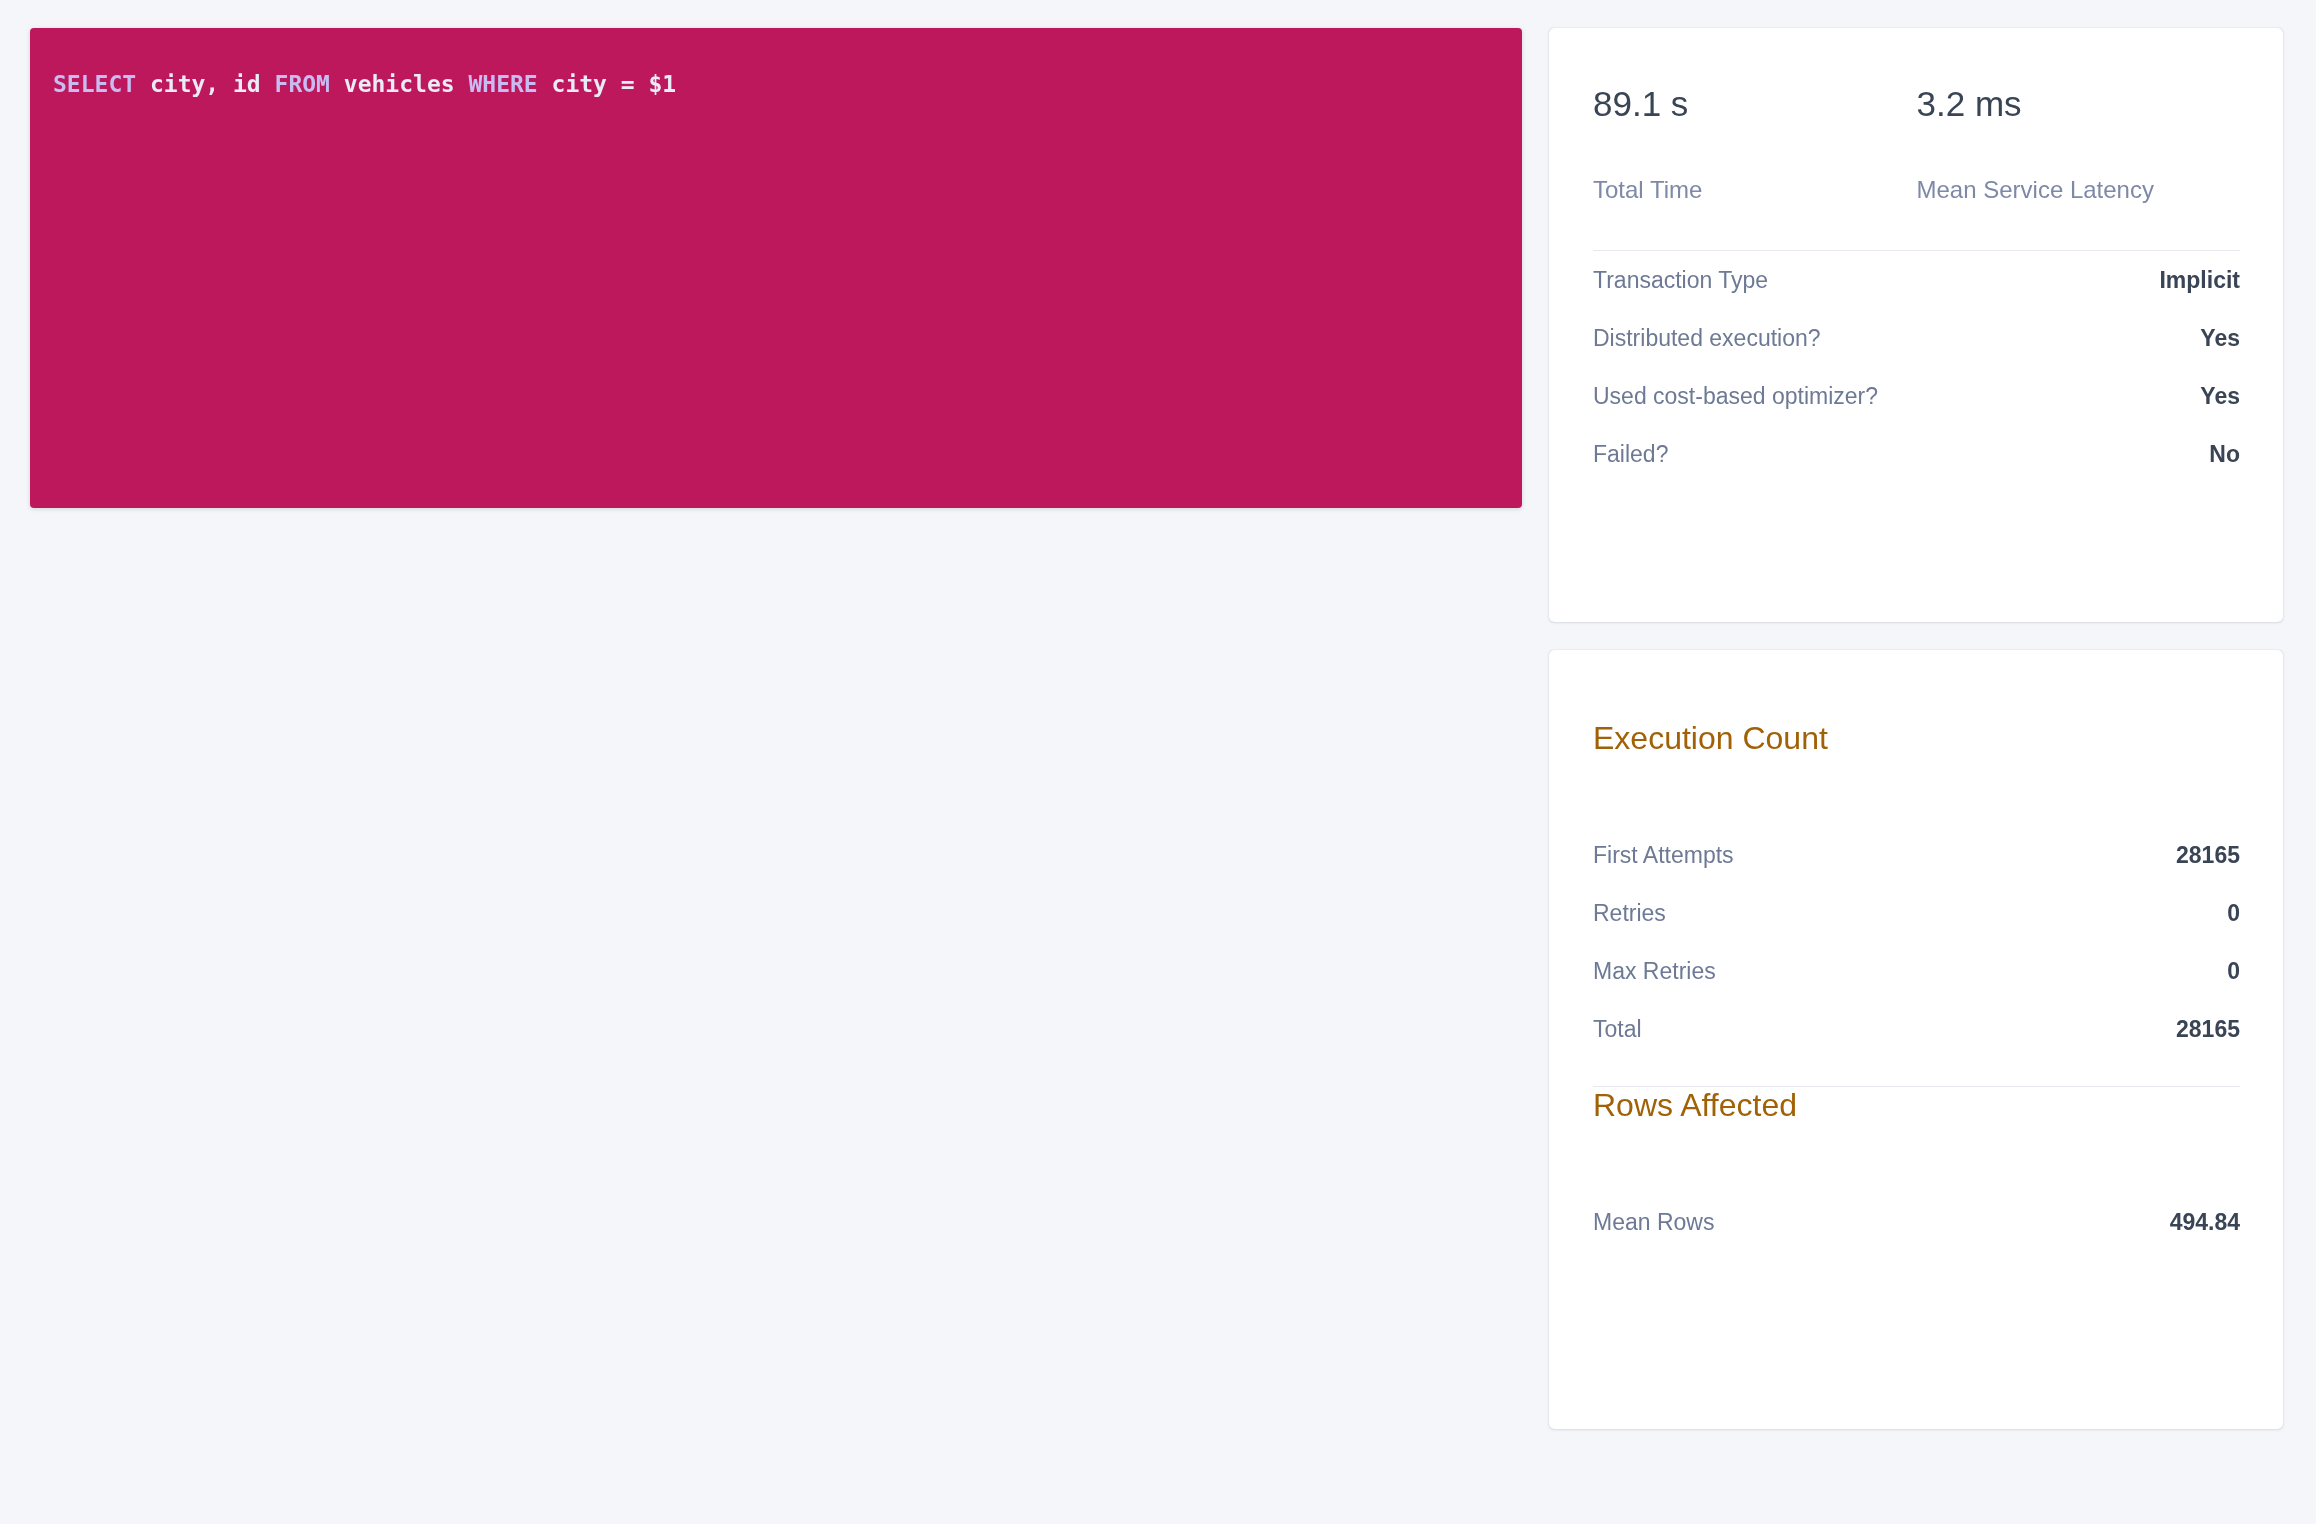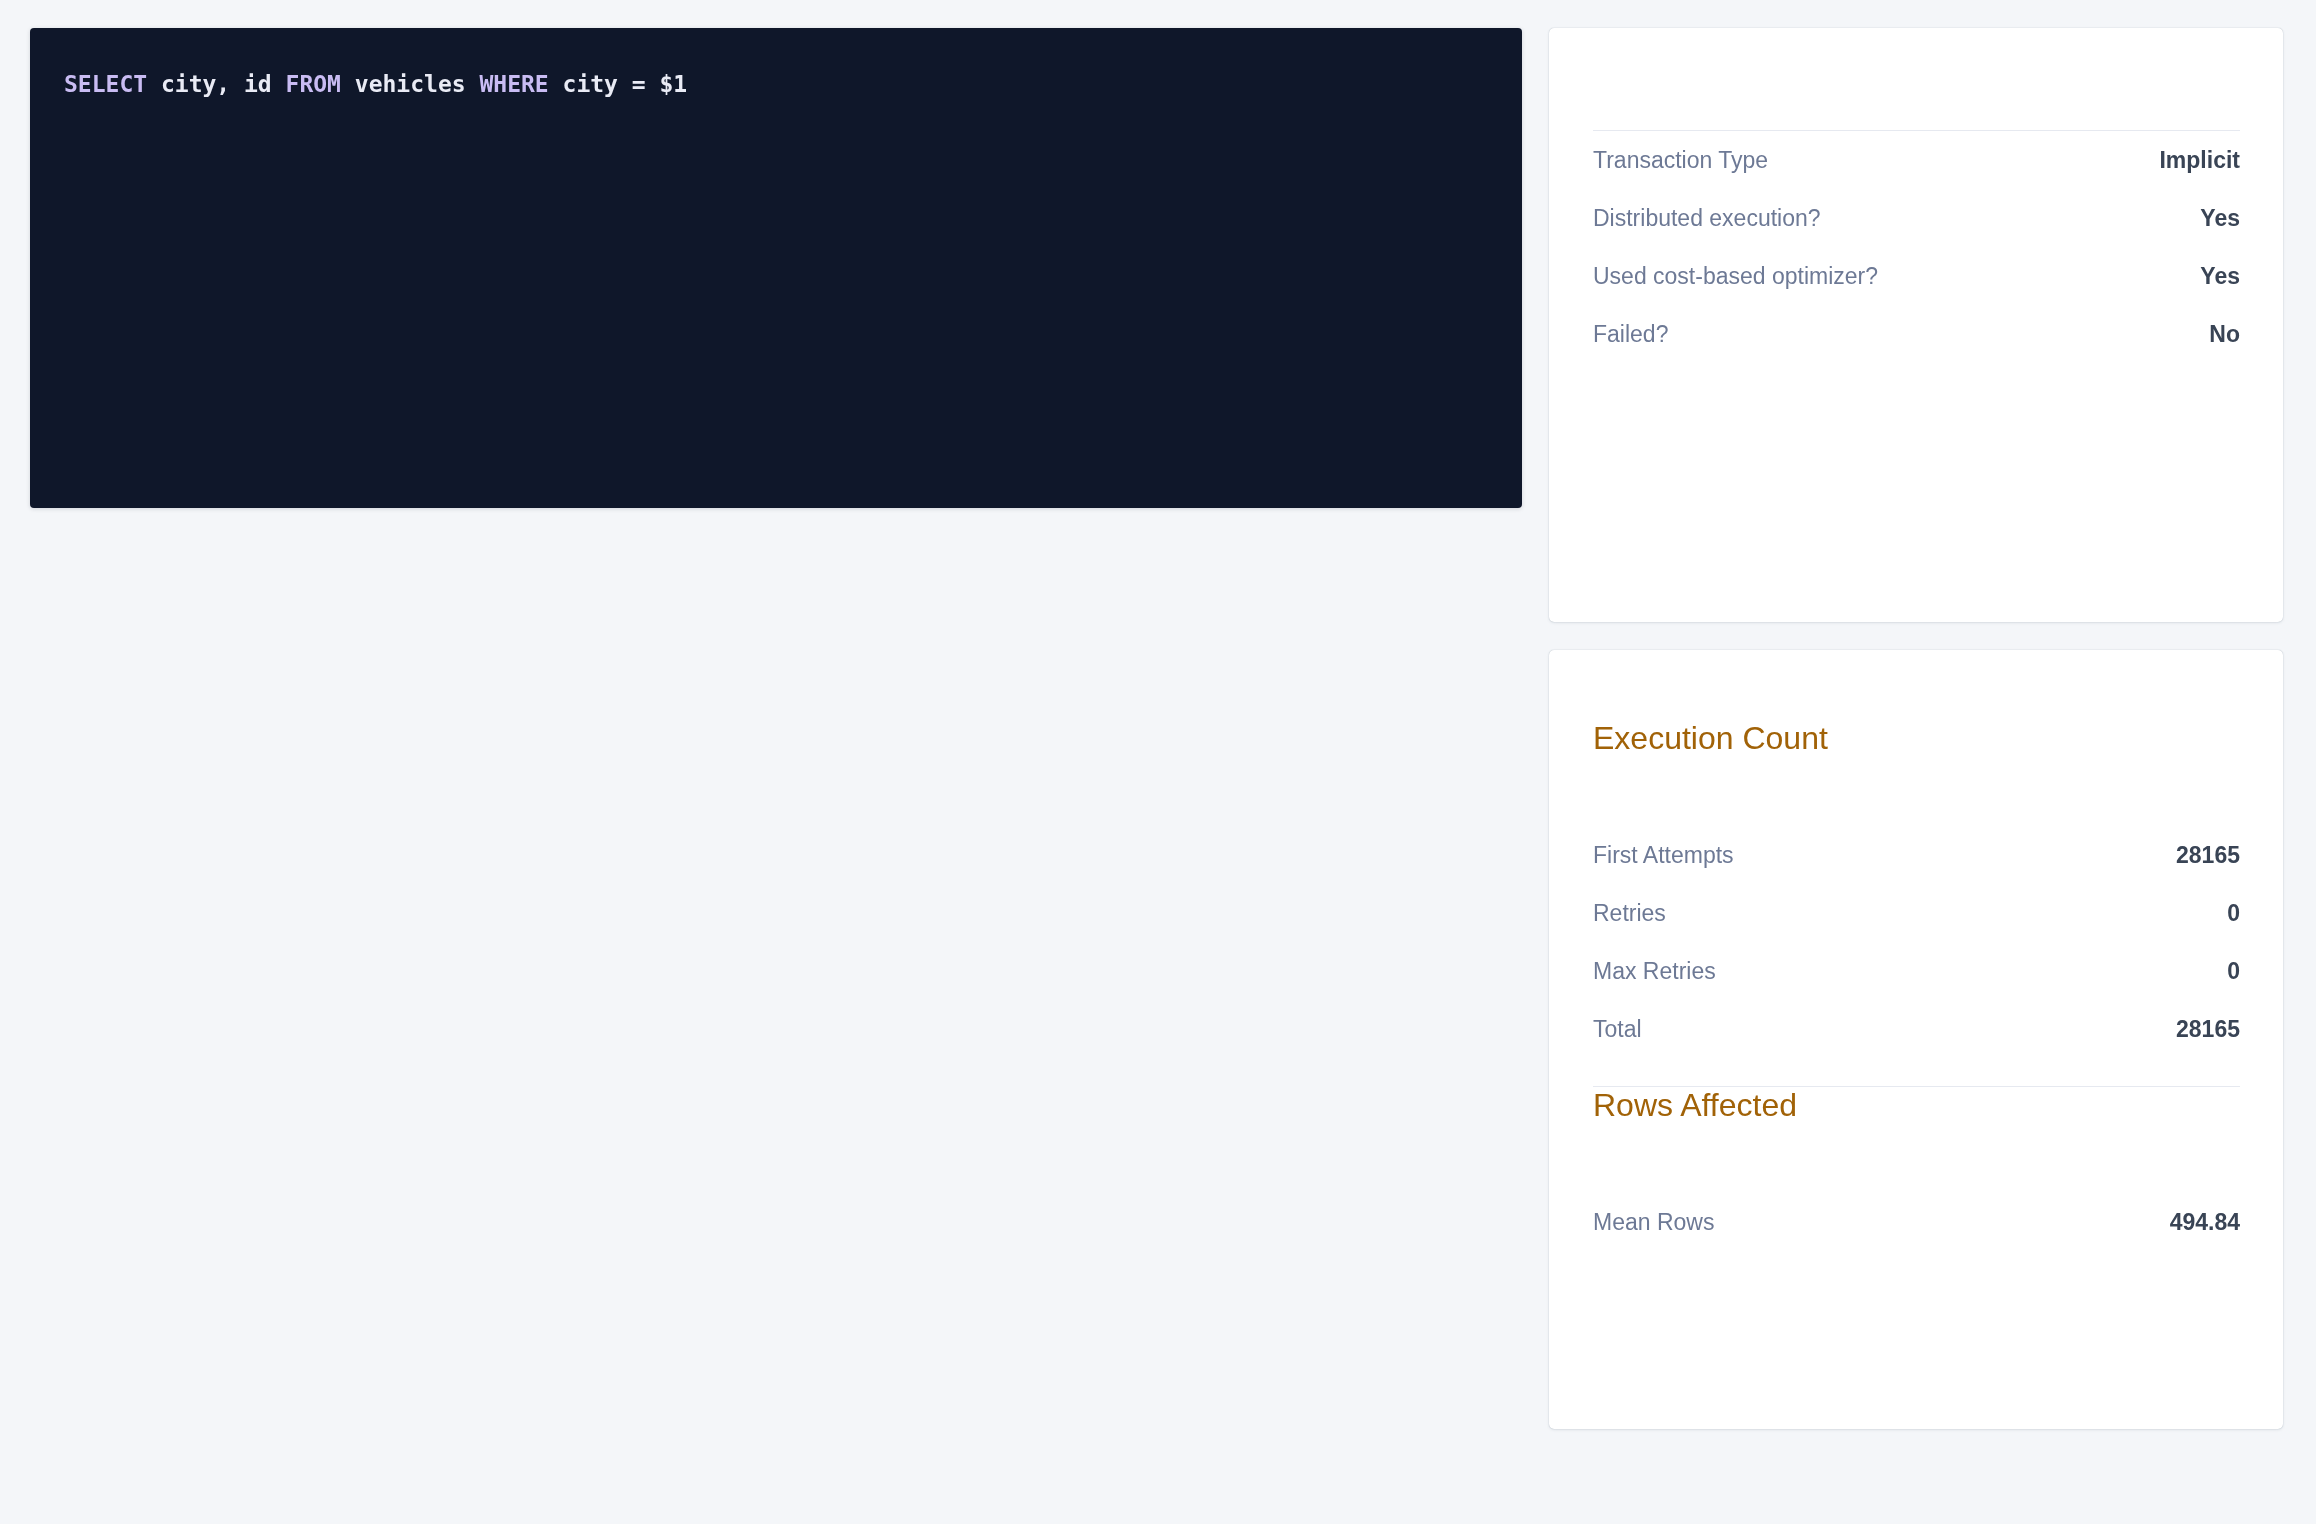--- a/index.html
+++ b/index.html
@@ -43,23 +43,23 @@
   
   .content {
     display: flex;
     align-items: flex-start;
     padding: 28px 33px 0 30px;
   }
   .sql-box {
     flex: none;
     width: 1492px;
     height: 480px;
-    background: #0f172a;
+    background: #be185d;
     border-radius: 4px;
-    padding: 40px 34px;
+    padding: 40px 23px;
     box-shadow: 0 1px 4px rgba(20,30,50,.15);
   }
   .sql {
     font-family: "DejaVu Sans Mono", "Liberation Mono", monospace;
     font-size: 23px;
     font-weight: 700;
     line-height: 32px;
     white-space: pre-wrap;
   }
   .sql .kw { color: #c9bcf3; }
@@ -102,20 +102,30 @@
 
   <div class="content">
 
     <div class="sql-box">
       <code class="sql"><span class="kw">SELECT</span><span class="id"> city, id </span><span class="kw">FROM</span><span class="id"> vehicles </span><span class="kw">WHERE</span><span class="id"> city = $1</span></code>
     </div>
 
     <div class="right-col">
 
       <div class="card summary-card">
+        <div class="stats-row">
+          <div class="stat">
+            <div class="stat-value">89.1 s</div>
+            <div class="stat-label">Total Time</div>
+          </div>
+          <div class="stat">
+            <div class="stat-value">3.2 ms</div>
+            <div class="stat-label">Mean Service Latency</div>
+          </div>
+        </div>
         <hr class="divider">
         <div>
   <div class="kv-row">
     <span class="kv-label">Transaction Type</span>
     <span class="kv-value">Implicit</span>
   </div>
 
   <div class="kv-row">
     <span class="kv-label">Distributed execution?</span>
     <span class="kv-value">Yes</span>

